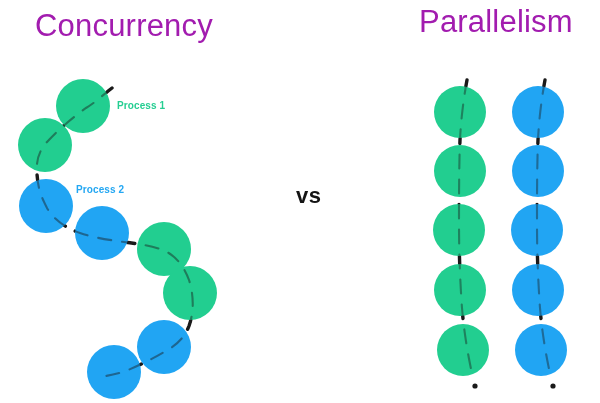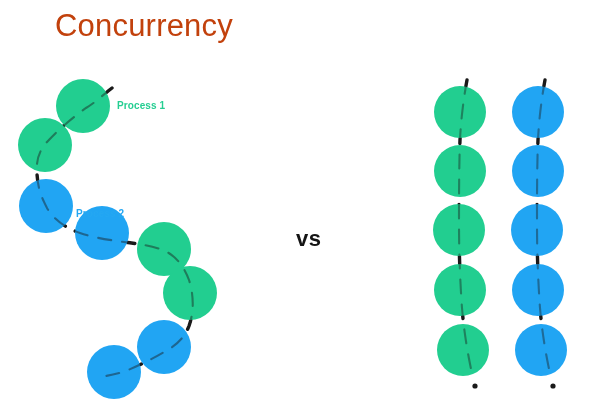--- a/index.html
+++ b/index.html
@@ -8,51 +8,50 @@
     background:#ffffff;
     font-family:"Liberation Sans", sans-serif;
     overflow:hidden;
     position:relative;
   }
   #stage{position:absolute;left:0;top:0;width:600px;height:403px;}
   .title{
     position:absolute;
     font-family:"Liberation Sans", sans-serif;
     font-weight:400;
-    color:#c2410c;
+    color:#a21caf;
     white-space:nowrap;
     letter-spacing:0.2px;
-    margin-left:20px;
   }
   #title-concurrency{left:35px;top:8px;font-size:31px;}
   #title-parallelism{left:419px;top:4px;font-size:31px;}
   #vs-label{
     position:absolute;left:296px;top:183px;
     font-size:22px;font-weight:700;color:#141414;
     letter-spacing:0.5px;
-    margin-top:43px;
   }
   .proc-label{
     position:absolute;
     font-size:10px;
     font-weight:700;
     letter-spacing:0.1px;
     white-space:nowrap;
   }
   #label-process-1{left:117px;top:100px;color:#25ce92;}
-  #label-process-2{left:76px;top:184px;color:#24a7f2;margin-top:24px;}
+  #label-process-2{left:76px;top:184px;color:#24a7f2;}
   svg{position:absolute;left:0;top:0;width:600px;height:403px;}
 </style>
 </head>
 <body>
 
 <div id="stage">
 
   <div class="title" id="title-concurrency">Concurrency</div>
 
+  <div class="title" id="title-parallelism">Parallelism</div>
 
   <div id="vs-label">vs</div>
 
   <svg viewBox="0 0 600 403">
 
     <g>
 
       <g>
         <path d="M 112 88
                  C 104 94, 96 102, 86 108

